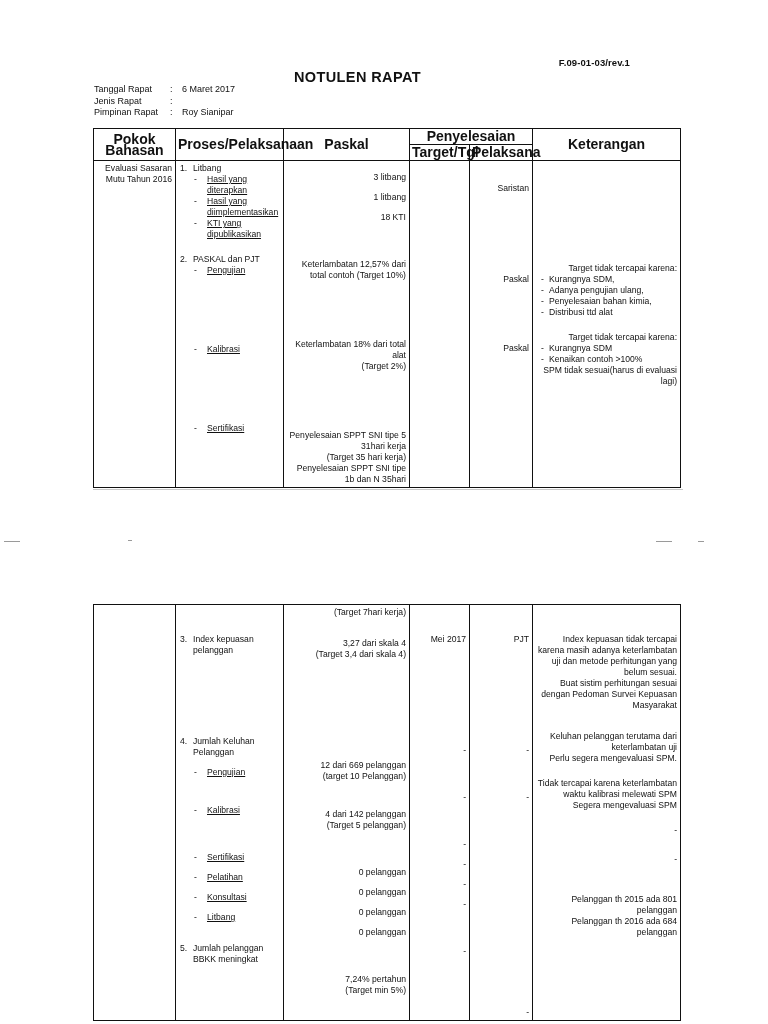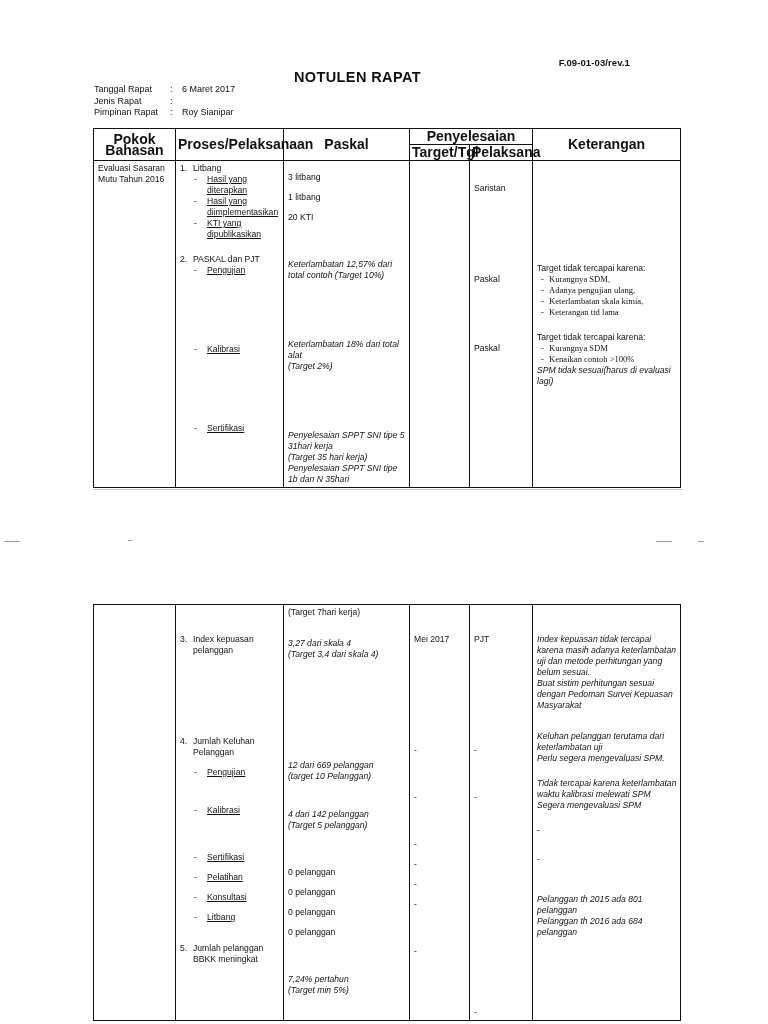--- a/index.html
+++ b/index.html
@@ -116,23 +116,23 @@
   }
   .dash-item .dash {
     width: 13px;
     flex: 0 0 13px;
   }
   .dash-item .txt { flex: 1 1 auto; text-decoration: underline; }
 
   .bullet-list { margin: 0; padding: 0; }
   .bl-row { display: flex; padding-left: 4px; }
   .bl-row .bl-dash { width: 8px; flex: 0 0 8px; }
-  .bl-row .bl-txt { flex: 1 1 auto; font-family: Liberation Serif, serif; }
-
-  .plain { display: block; }
+  .bl-row .bl-txt { flex: 1 1 auto; }
+
+  .plain { display: block; text-align: right; }
   .sp-2 { height: 9px; }
   .sp-3 { height: 14px; }
   .sp-4 { height: 20px; }
   .sp-5 { height: 27px; }
   .sp-6 { height: 36px; }
   .sp-8 { height: 58px; }
   .sp-9 { height: 68px; }
   .sp-10 { height: 80px; }
   .sp-12 { height: 100px; }
 
@@ -253,21 +253,21 @@
             <span class="txt">Sertifikasi</span>
           </div>
         </td>
 
         <td>
           <div class="sp-2"></div>
           <span class="plain">3 litbang</span>
           <div class="sp-2"></div>
           <span class="plain">1 litbang</span>
           <div class="sp-2"></div>
-          <span class="plain">20 KTI</span>
+          <span class="plain">18 KTI</span>
           <div class="sp-6"></div>
           <span class="plain pre">Keterlambatan 12,57% dari total contoh (Target 10%)</span>
           <div class="sp-8"></div>
           <span class="plain pre">Keterlambatan 18% dari total alat
 (Target 2%)</span>
           <div class="sp-8"></div>
           <span class="plain pre">Penyelesaian SPPT SNI tipe 5 31hari kerja
 (Target 35 hari kerja)
 Penyelesaian SPPT SNI tipe 1b dan N 35hari</span>
         </td>
@@ -292,25 +292,25 @@
             <div class="bl-row">
               <span class="bl-dash">-</span>
               <span class="bl-txt">Kurangnya SDM,</span>
             </div>
             <div class="bl-row">
               <span class="bl-dash">-</span>
               <span class="bl-txt">Adanya pengujian ulang,</span>
             </div>
             <div class="bl-row">
               <span class="bl-dash">-</span>
-              <span class="bl-txt">Keterlambatan skala kimia,</span>
-            </div>
-            <div class="bl-row">
-              <span class="bl-dash">-</span>
-              <span class="bl-txt">Keterangan ttd lama</span>
+              <span class="bl-txt">Penyelesaian bahan kimia,</span>
+            </div>
+            <div class="bl-row">
+              <span class="bl-dash">-</span>
+              <span class="bl-txt">Distribusi ttd alat</span>
             </div>
           </div>
 
           <div class="sp-3"></div>
 
           <span class="plain">Target tidak tercapai karena:</span>
           <div class="bullet-list">
             <div class="bl-row">
               <span class="bl-dash">-</span>
               <span class="bl-txt">Kurangnya SDM</span>
@@ -476,14 +476,14 @@
           <span class="plain pre">Pelanggan th 2015  ada  801 pelanggan
 Pelanggan th 2016  ada  684  pelanggan</span>
         </td>
       </tr>
     </tbody>
   </table>
 
 </div>
 
 <style>
-  .pre { white-space: pre-line; font-style: italic; }
+  .pre { white-space: pre-line; }
 </style>
 
 </body></html>

